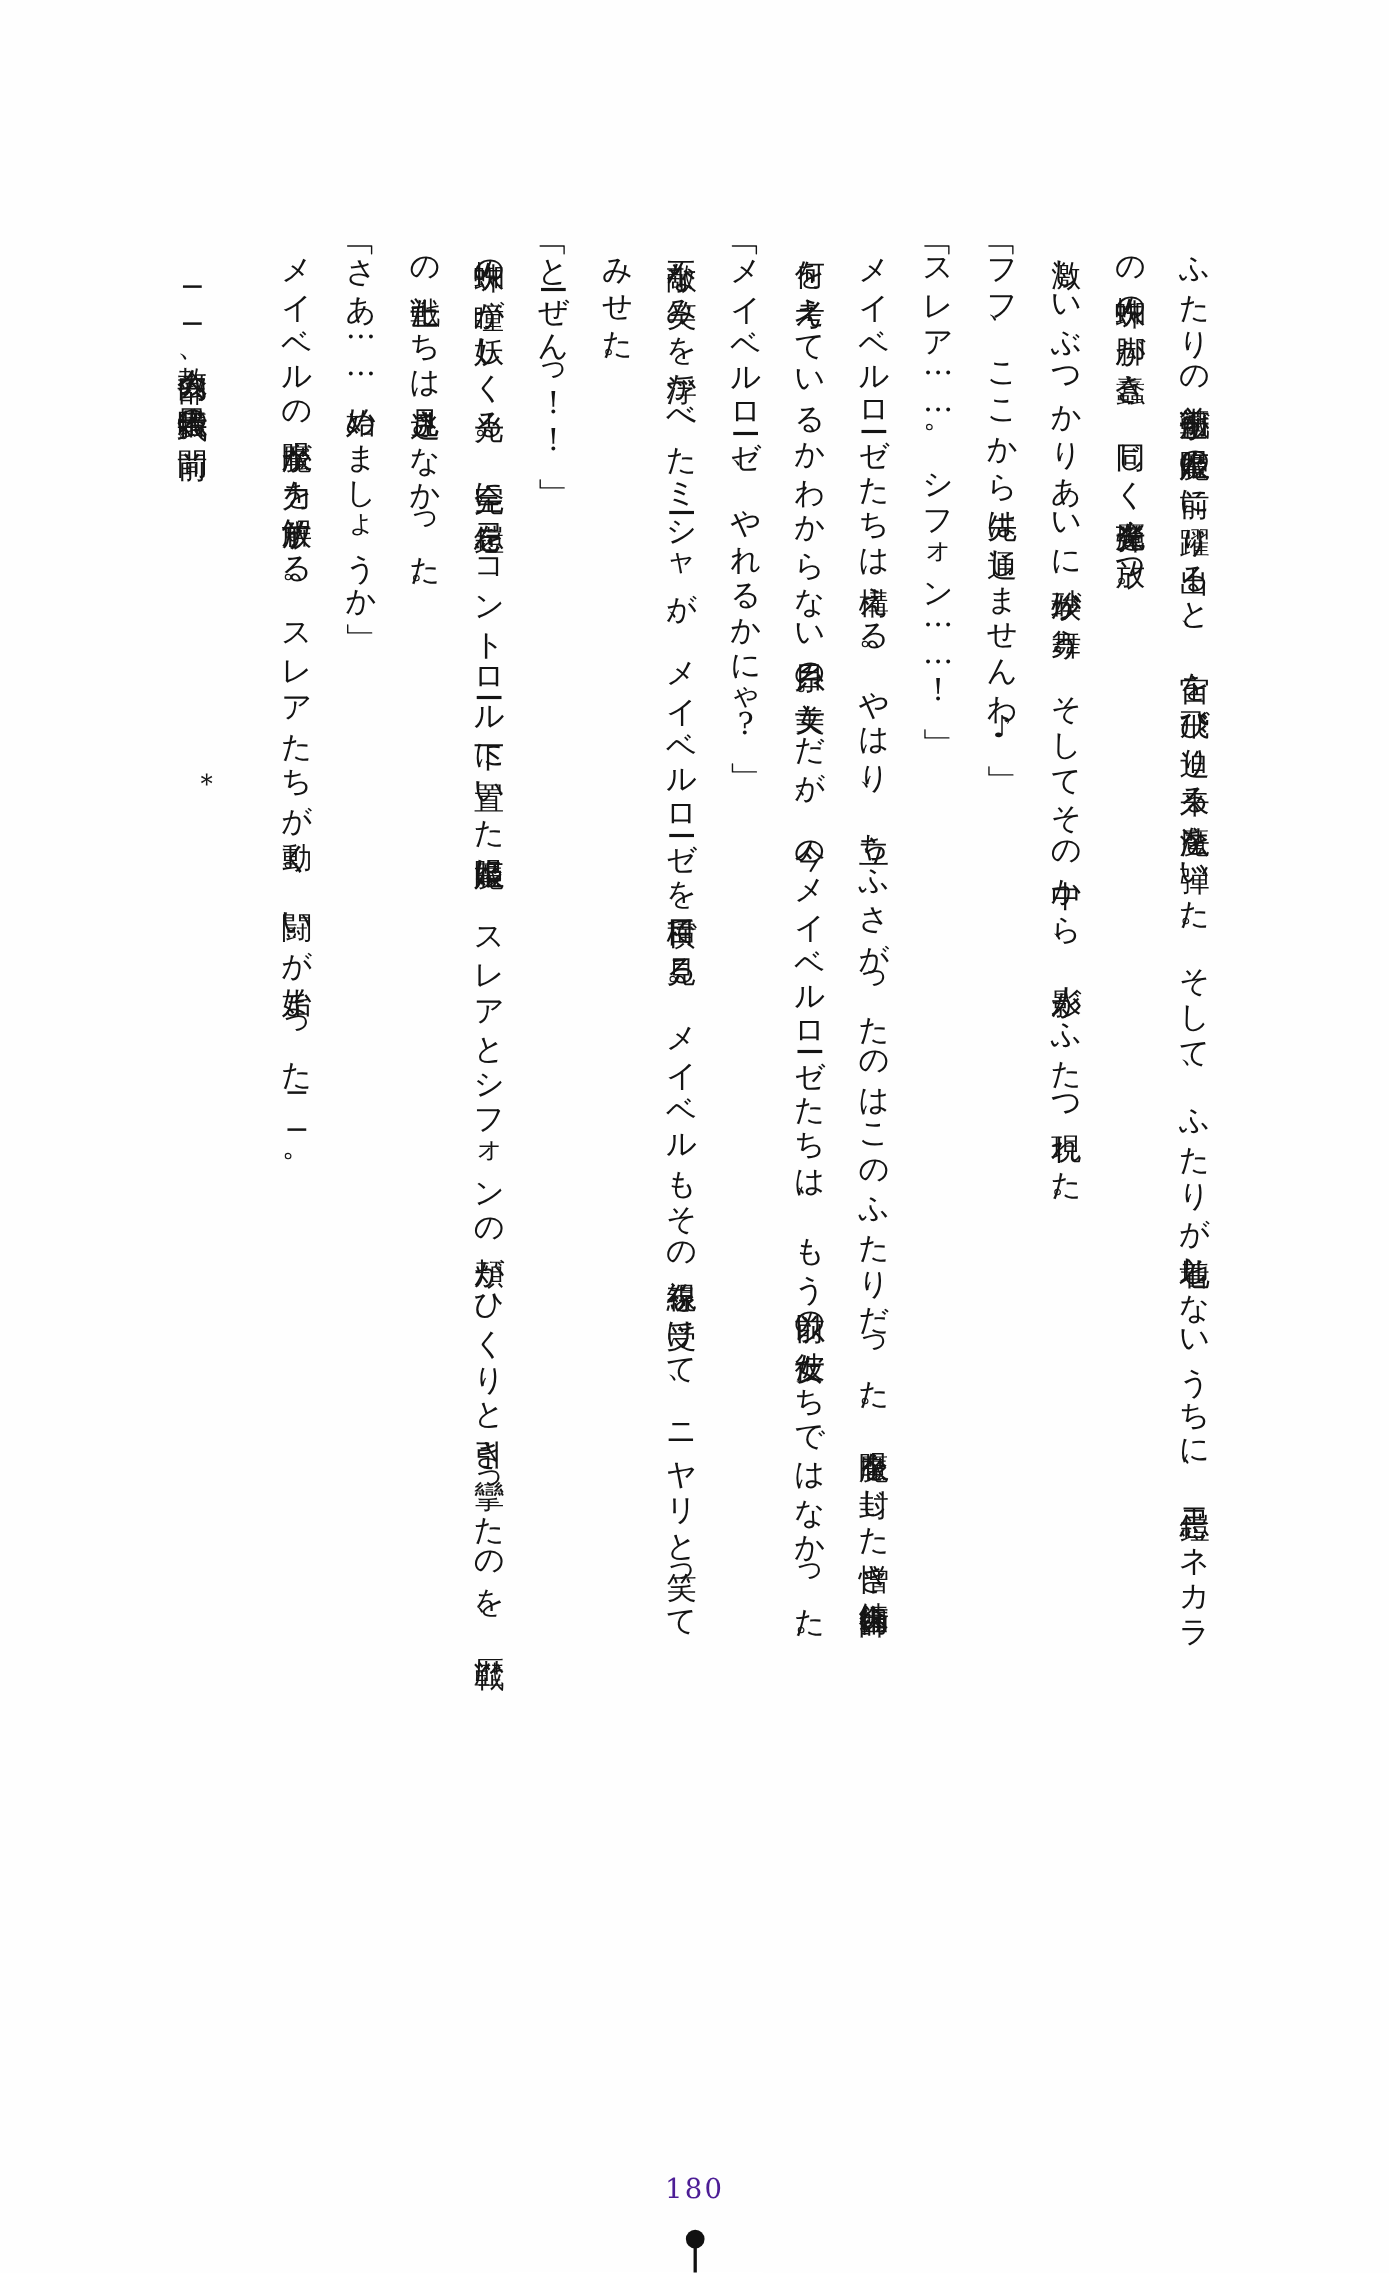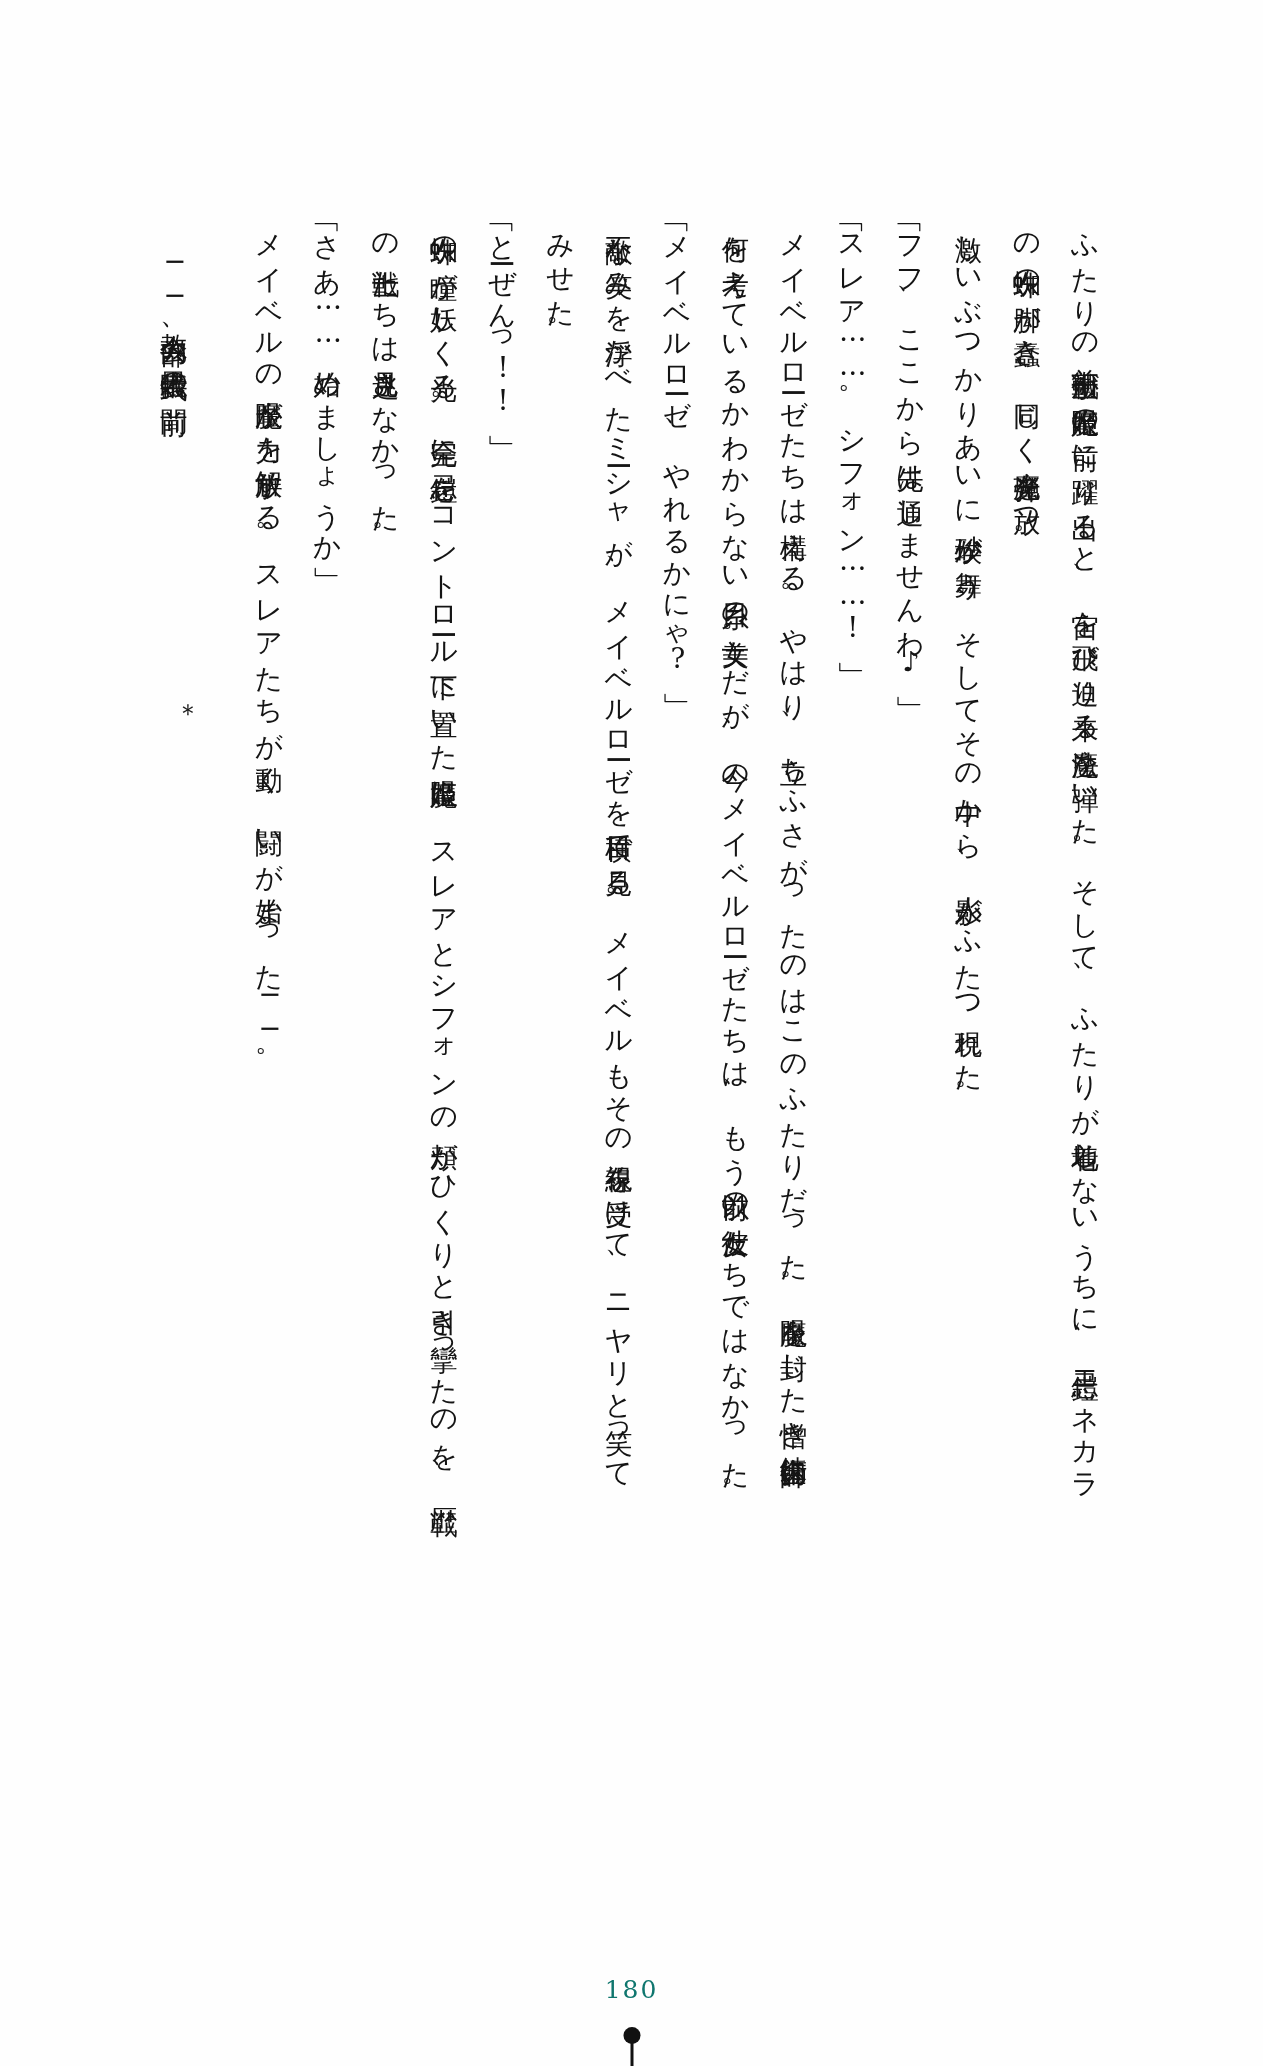--- a/index.html
+++ b/index.html
@@ -74,21 +74,21 @@
   }
 
   .folio {
     position: absolute;
     bottom: 62px;
     left: 0;
     width: 100%;
     text-align: center;
     font-size: 25px;
     letter-spacing: 2px;
-    color: #0f766e;
+    color: #4c1d95;
     font-family: "DejaVu Serif", "Liberation Serif", serif;
   }
 
   .spine-dot {
     position: absolute;
     bottom: 22px;
     left: 50%;
     transform: translateX(-50%);
     width: 17px;
     height: 17px;

